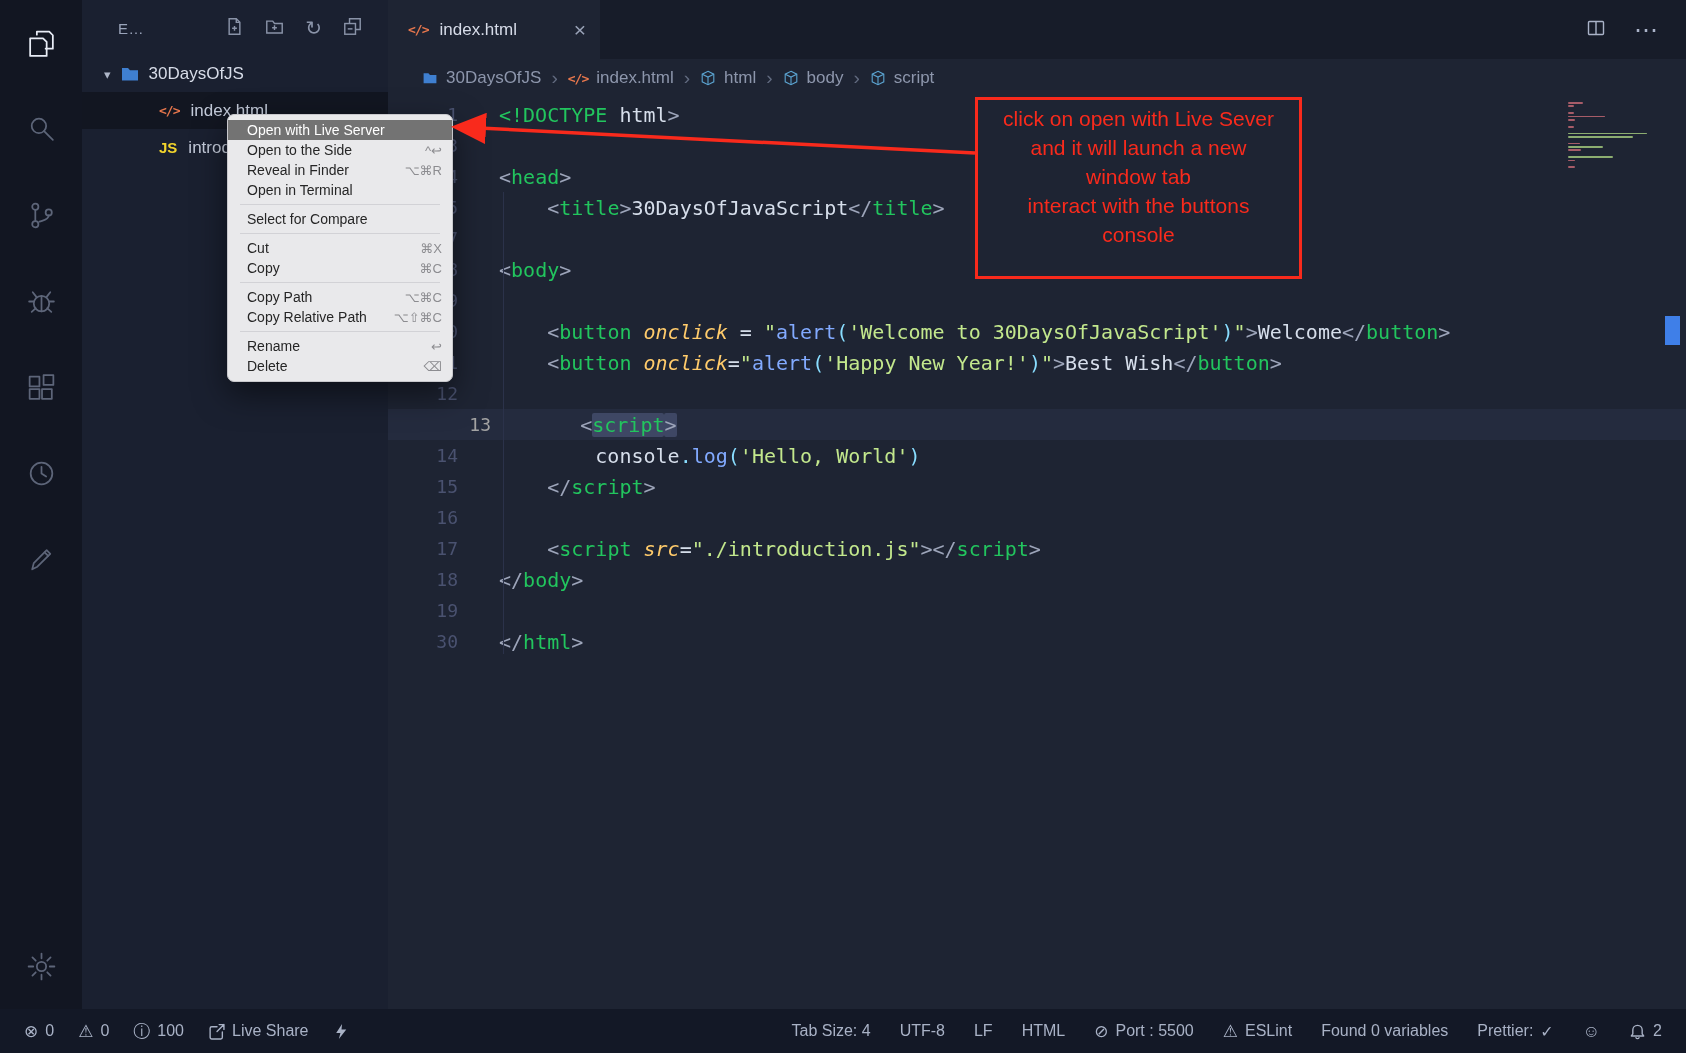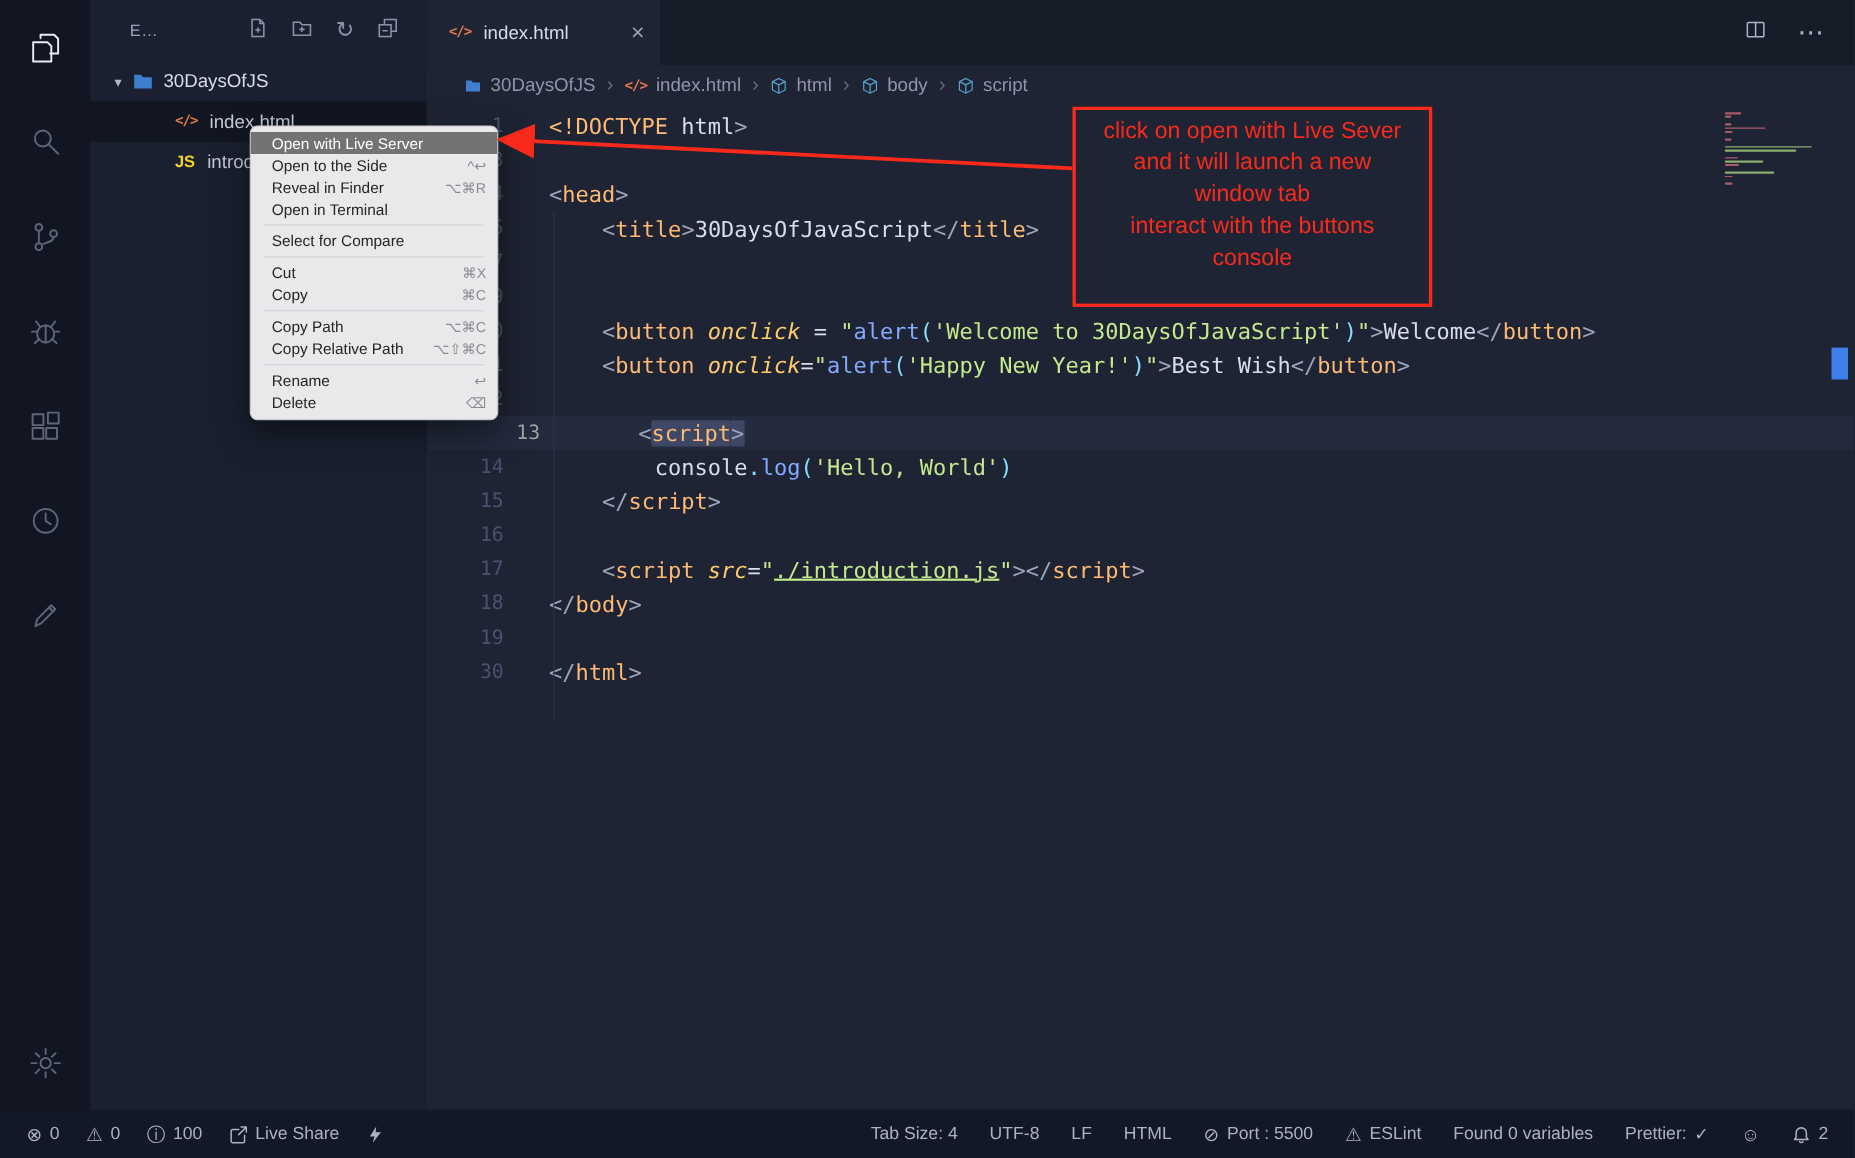--- a/index.html
+++ b/index.html
@@ -43,27 +43,27 @@
   .bc-sep { color:#626b80; font-size:19px; }
   .bc-item svg { width:16px; height:16px; }
 
   .code-area { flex:1; position:relative; padding-top:2px; overflow:hidden; }
   .code-line { display:flex; height:31px; align-items:center; font-family:"DejaVu Sans Mono",monospace; font-size:20px; white-space:pre; }
   .code-line.current { background:#242b3e; }
   .ln { width:70px; flex:none; text-align:right; color:#4a5270; font-size:18px; }
   .current .ln { color:#a3a3a3;margin-left:33px; }
   .ltxt { margin-left:41px; }
   .tk-plain { color:#d6deeb; }
-  .tk-tag { color:#fdba74; }
+  .tk-tag { color:#22c55e; }
   .tk-punc { color:#9da5ba; }
   .tk-attr { color:#ffcb6b; font-style:italic; }
   .tk-str { color:#c3e88d; }
   .tk-fn { color:#82aaff; }
   .tk-brace { color:#89ddff; }
-  .tk-link { text-decoration:underline; }
+  .tk-link { }
   .tk-sel { background:#3e4764; border-radius:2px; }
   .indent-guide { position:absolute; left:115px; top:95px; width:1px; height:462px; background:#2b324a; }
 
   .minimap { position:absolute; top:5px; right:26px; width:92px; display:flex; flex-direction:column; gap:1.6px; }
   .mm-line { height:1.8px; border-radius:1px; opacity:.8; }
   .overview-marker { position:absolute; top:219px; right:6px; width:15px; height:29px; background:#3f7fe8; }
 
   
   .statusbar { height:44px; background:#131826; display:flex; align-items:center; color:#a9b2c6; font-size:16px; padding:0 24px; gap:24px; flex:none; }
   .sb-item { display:flex; align-items:center; gap:7px; cursor:pointer; }
@@ -239,20 +239,21 @@
       </div>
 
       <div class="code-area">
         <div class="indent-guide"></div>
         <div>
             <div class="code-line"><span class="ln">1</span><span class="ltxt"><span class="tk-tag">&lt;!DOCTYPE</span><span class="tk-plain"> html</span><span class="tk-punc">&gt;</span></span></div>
             <div class="code-line"><span class="ln">3</span><span class="ltxt"></span></div>
             <div class="code-line"><span class="ln">4</span><span class="ltxt"><span class="tk-punc">&lt;</span><span class="tk-tag">head</span><span class="tk-punc">&gt;</span></span></div>
             <div class="code-line"><span class="ln">5</span><span class="ltxt"><span class="tk-plain">    </span><span class="tk-punc">&lt;</span><span class="tk-tag">title</span><span class="tk-punc">&gt;</span><span class="tk-plain">30DaysOfJavaScript</span><span class="tk-punc">&lt;/</span><span class="tk-tag">title</span><span class="tk-punc">&gt;</span></span></div>
             <div class="code-line"><span class="ln">7</span><span class="ltxt"></span></div>
+            <div class="code-line"><span class="ln">8</span><span class="ltxt"><span class="tk-punc">&lt;</span><span class="tk-tag">body</span><span class="tk-punc">&gt;</span></span></div>
             <div class="code-line"><span class="ln">9</span><span class="ltxt"></span></div>
             <div class="code-line"><span class="ln">10</span><span class="ltxt"><span class="tk-plain">    </span><span class="tk-punc">&lt;</span><span class="tk-tag">button</span><span class="tk-plain"> </span><span class="tk-attr">onclick</span><span class="tk-plain"> = </span><span class="tk-str">"</span><span class="tk-fn">alert</span><span class="tk-brace">(</span><span class="tk-str">'Welcome to 30DaysOfJavaScript'</span><span class="tk-brace">)</span><span class="tk-str">"</span><span class="tk-punc">&gt;</span><span class="tk-plain">Welcome</span><span class="tk-punc">&lt;/</span><span class="tk-tag">button</span><span class="tk-punc">&gt;</span></span></div>
             <div class="code-line"><span class="ln">11</span><span class="ltxt"><span class="tk-plain">    </span><span class="tk-punc">&lt;</span><span class="tk-tag">button</span><span class="tk-plain"> </span><span class="tk-attr">onclick</span><span class="tk-plain">=</span><span class="tk-str">"</span><span class="tk-fn">alert</span><span class="tk-brace">(</span><span class="tk-str">'Happy New Year!'</span><span class="tk-brace">)</span><span class="tk-str">"</span><span class="tk-punc">&gt;</span><span class="tk-plain">Best Wish</span><span class="tk-punc">&lt;/</span><span class="tk-tag">button</span><span class="tk-punc">&gt;</span></span></div>
             <div class="code-line"><span class="ln">12</span><span class="ltxt"></span></div>
             <div class="code-line current"><span class="ln">13</span><span class="ltxt"><span class="tk-plain">    </span><span class="tk-punc">&lt;</span><span class="tk-tag tk-sel">script</span><span class="tk-punc tk-sel">&gt;</span></span></div>
             <div class="code-line"><span class="ln">14</span><span class="ltxt"><span class="tk-plain">        </span><span class="tk-plain">console</span><span class="tk-brace">.</span><span class="tk-fn">log</span><span class="tk-brace">(</span><span class="tk-str">'Hello, World'</span><span class="tk-brace">)</span></span></div>
             <div class="code-line"><span class="ln">15</span><span class="ltxt"><span class="tk-plain">    </span><span class="tk-punc">&lt;/</span><span class="tk-tag">script</span><span class="tk-punc">&gt;</span></span></div>
             <div class="code-line"><span class="ln">16</span><span class="ltxt"></span></div>
             <div class="code-line"><span class="ln">17</span><span class="ltxt"><span class="tk-plain">    </span><span class="tk-punc">&lt;</span><span class="tk-tag">script</span><span class="tk-plain"> </span><span class="tk-attr">src</span><span class="tk-plain">=</span><span class="tk-str">"</span><span class="tk-str tk-link">./introduction.js</span><span class="tk-str">"</span><span class="tk-punc">&gt;&lt;/</span><span class="tk-tag">script</span><span class="tk-punc">&gt;</span></span></div>
             <div class="code-line"><span class="ln">18</span><span class="ltxt"><span class="tk-punc">&lt;/</span><span class="tk-tag">body</span><span class="tk-punc">&gt;</span></span></div>

